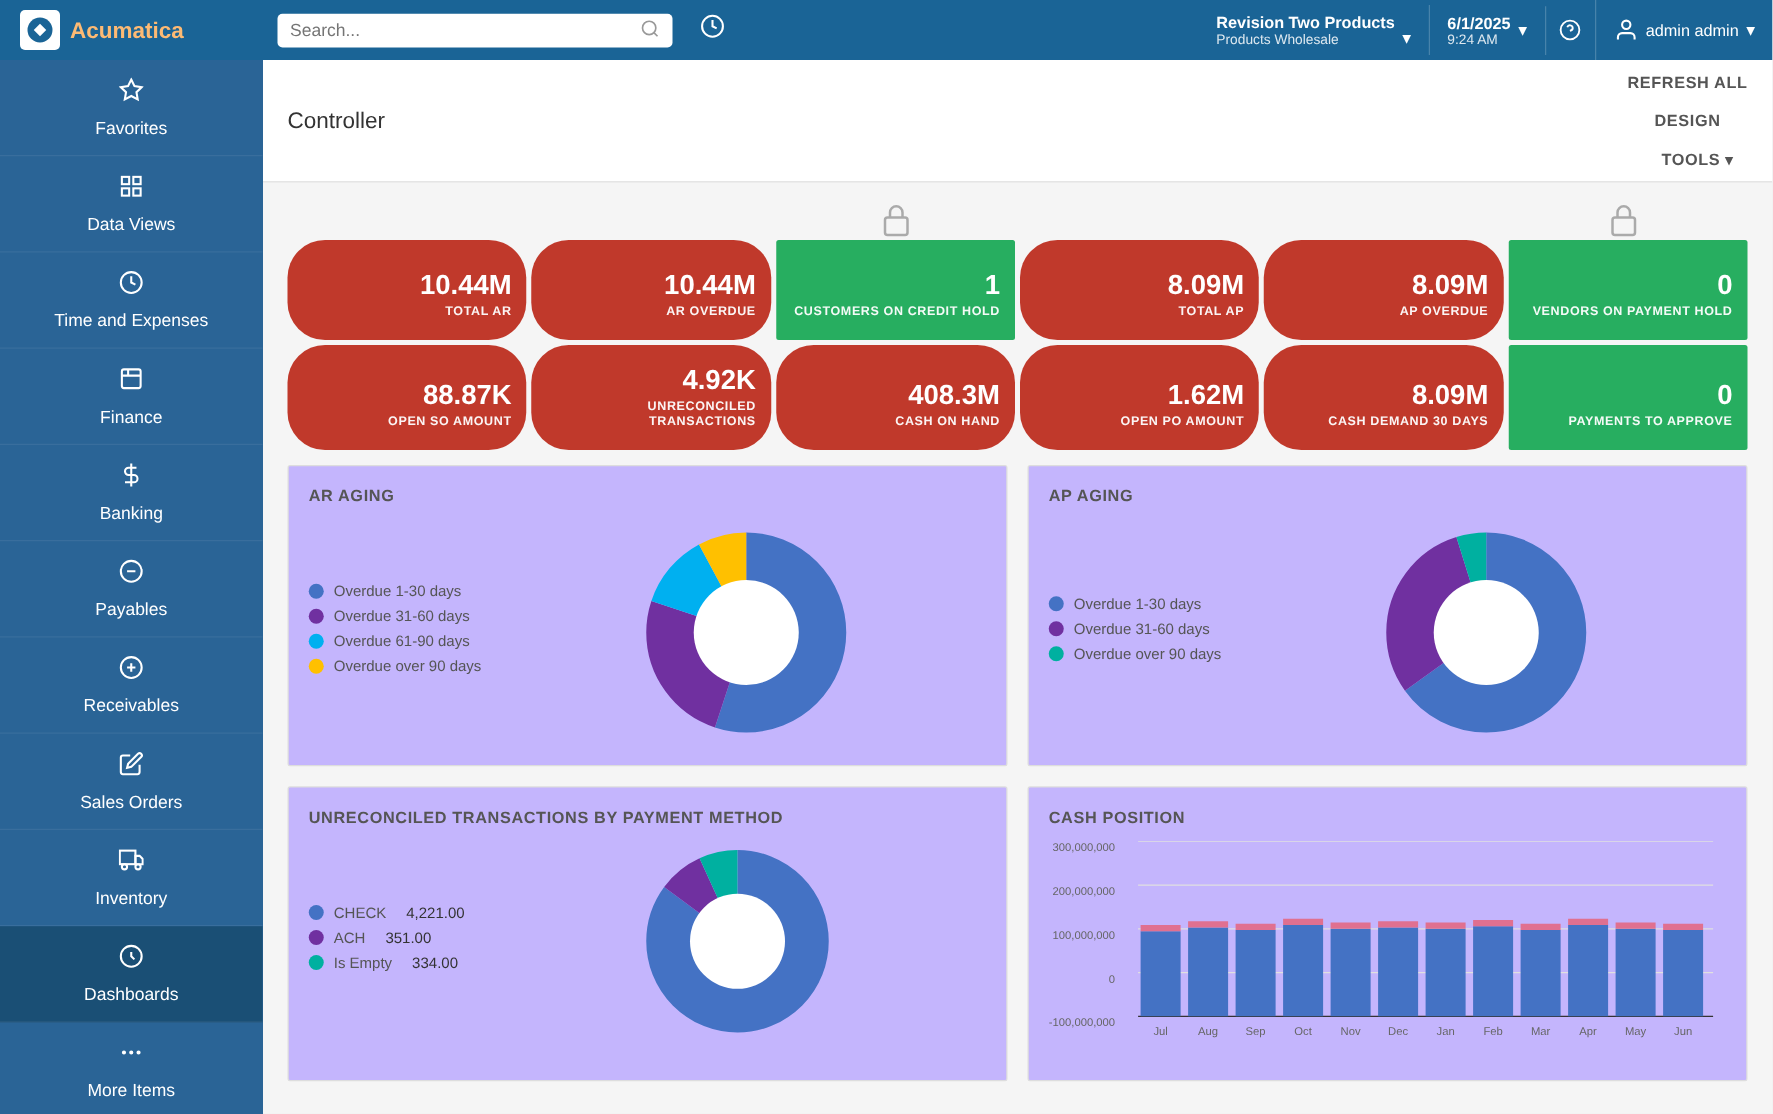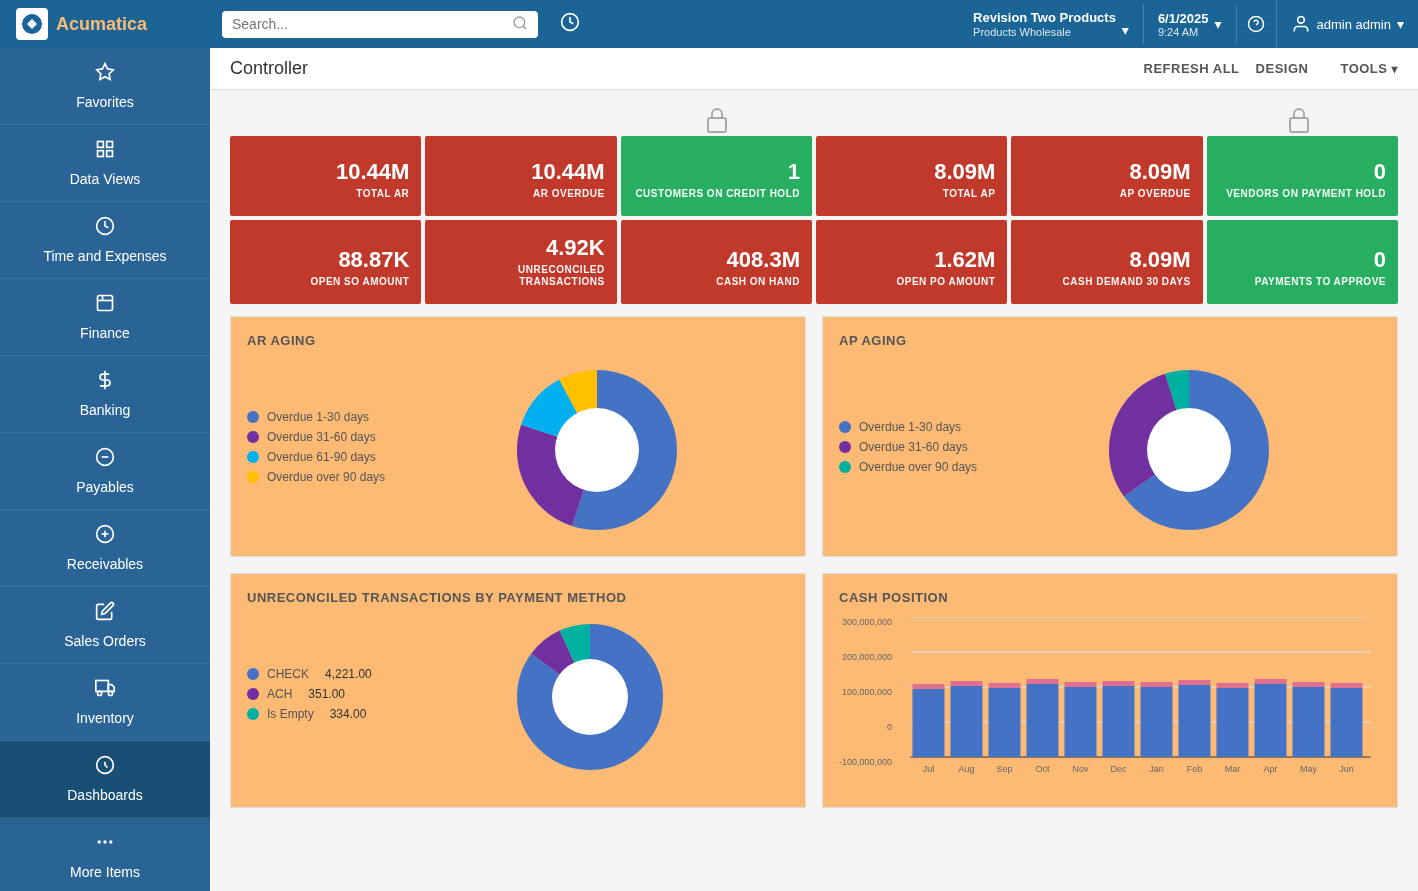--- a/index.html
+++ b/index.html
@@ -141,21 +141,21 @@
     .content-header {
       background: white;
       padding: 10px 20px;
       display: flex;
       align-items: center;
       justify-content: space-between;
       border-bottom: 1px solid #ddd;
       position: sticky; top: 0; z-index: 10;
     }
     .page-title { font-size: 18px; font-weight: 400; color: #333; }
-    .header-actions { display: flex; gap: 16px; align-items: center; }
+    .header-actions { display: flex; gap: 16px; align-items: center; flex-direction: column; }
     .header-btn {
       background: none; border: none; cursor: pointer; color: #555; font-size: 13px; font-weight: 600; letter-spacing: 0.5px;
     }
     .header-btn-tools {
       display: flex; align-items: center; gap: 4px; margin-left: 16px;
     }
 
     
     .dashboard-content { padding: 16px 20px; }
 
@@ -170,21 +170,21 @@
       padding: 16px 12px;
       border-radius: 2px;
       color: white;
       text-align: right;
       cursor: pointer;
       min-height: 80px;
       display: flex;
       flex-direction: column;
       justify-content: flex-end;
     }
-    .metric-card.red { background: #c0392b; }
+    .metric-card.red { background: #c0392b; border-radius: 30px; }
     .metric-card.green { background: #27ae60; }
     .metric-value {
       font-size: 22px;
       font-weight: 600;
       line-height: 1.1;
       margin-bottom: 4px;
     }
     .metric-label {
       font-size: 10px;
       font-weight: 600;
@@ -195,21 +195,21 @@
     }
 
     
     .charts-section {
       display: grid;
       grid-template-columns: 1fr 1fr;
       gap: 16px;
       margin-top: 12px;
     }
     .chart-panel {
-      background: #fdba74;
+      background: #c4b5fd;
       border: 1px solid #ddd;
       border-radius: 2px;
       padding: 16px;
     }
     .chart-title {
       font-size: 13px;
       font-weight: 600;
       color: #555;
       letter-spacing: 0.5px;
       margin-bottom: 12px;

